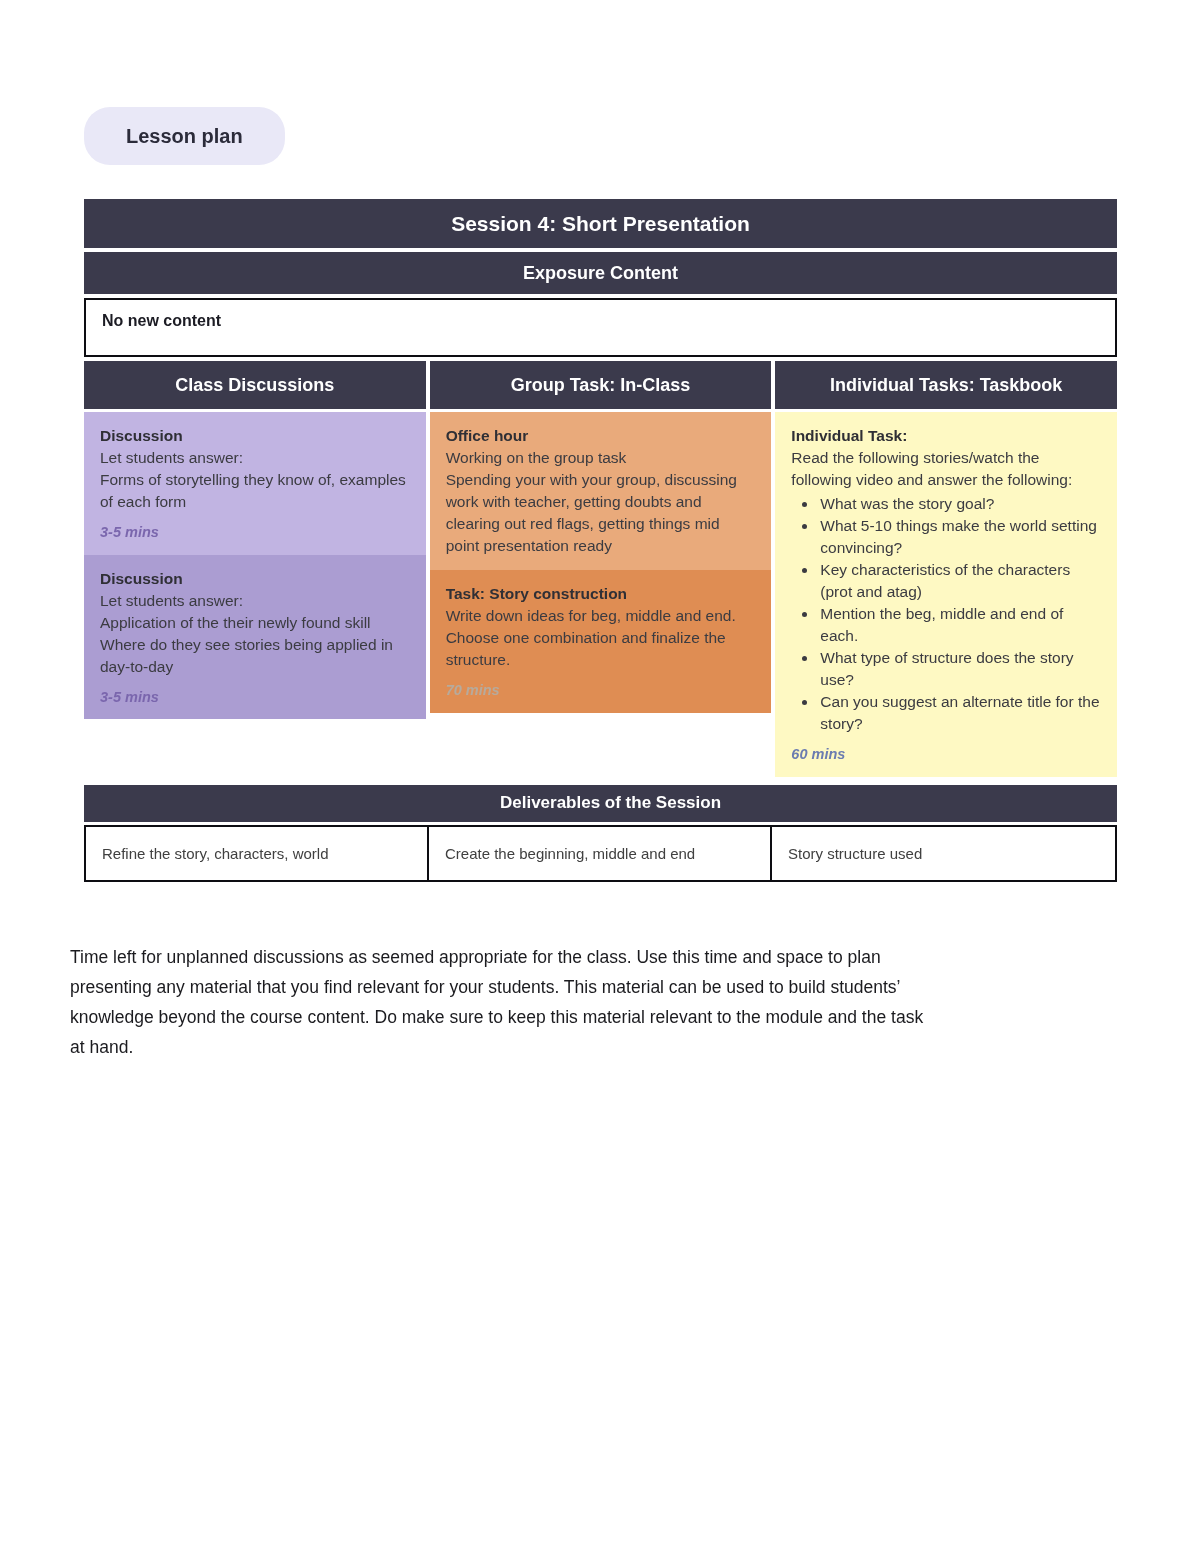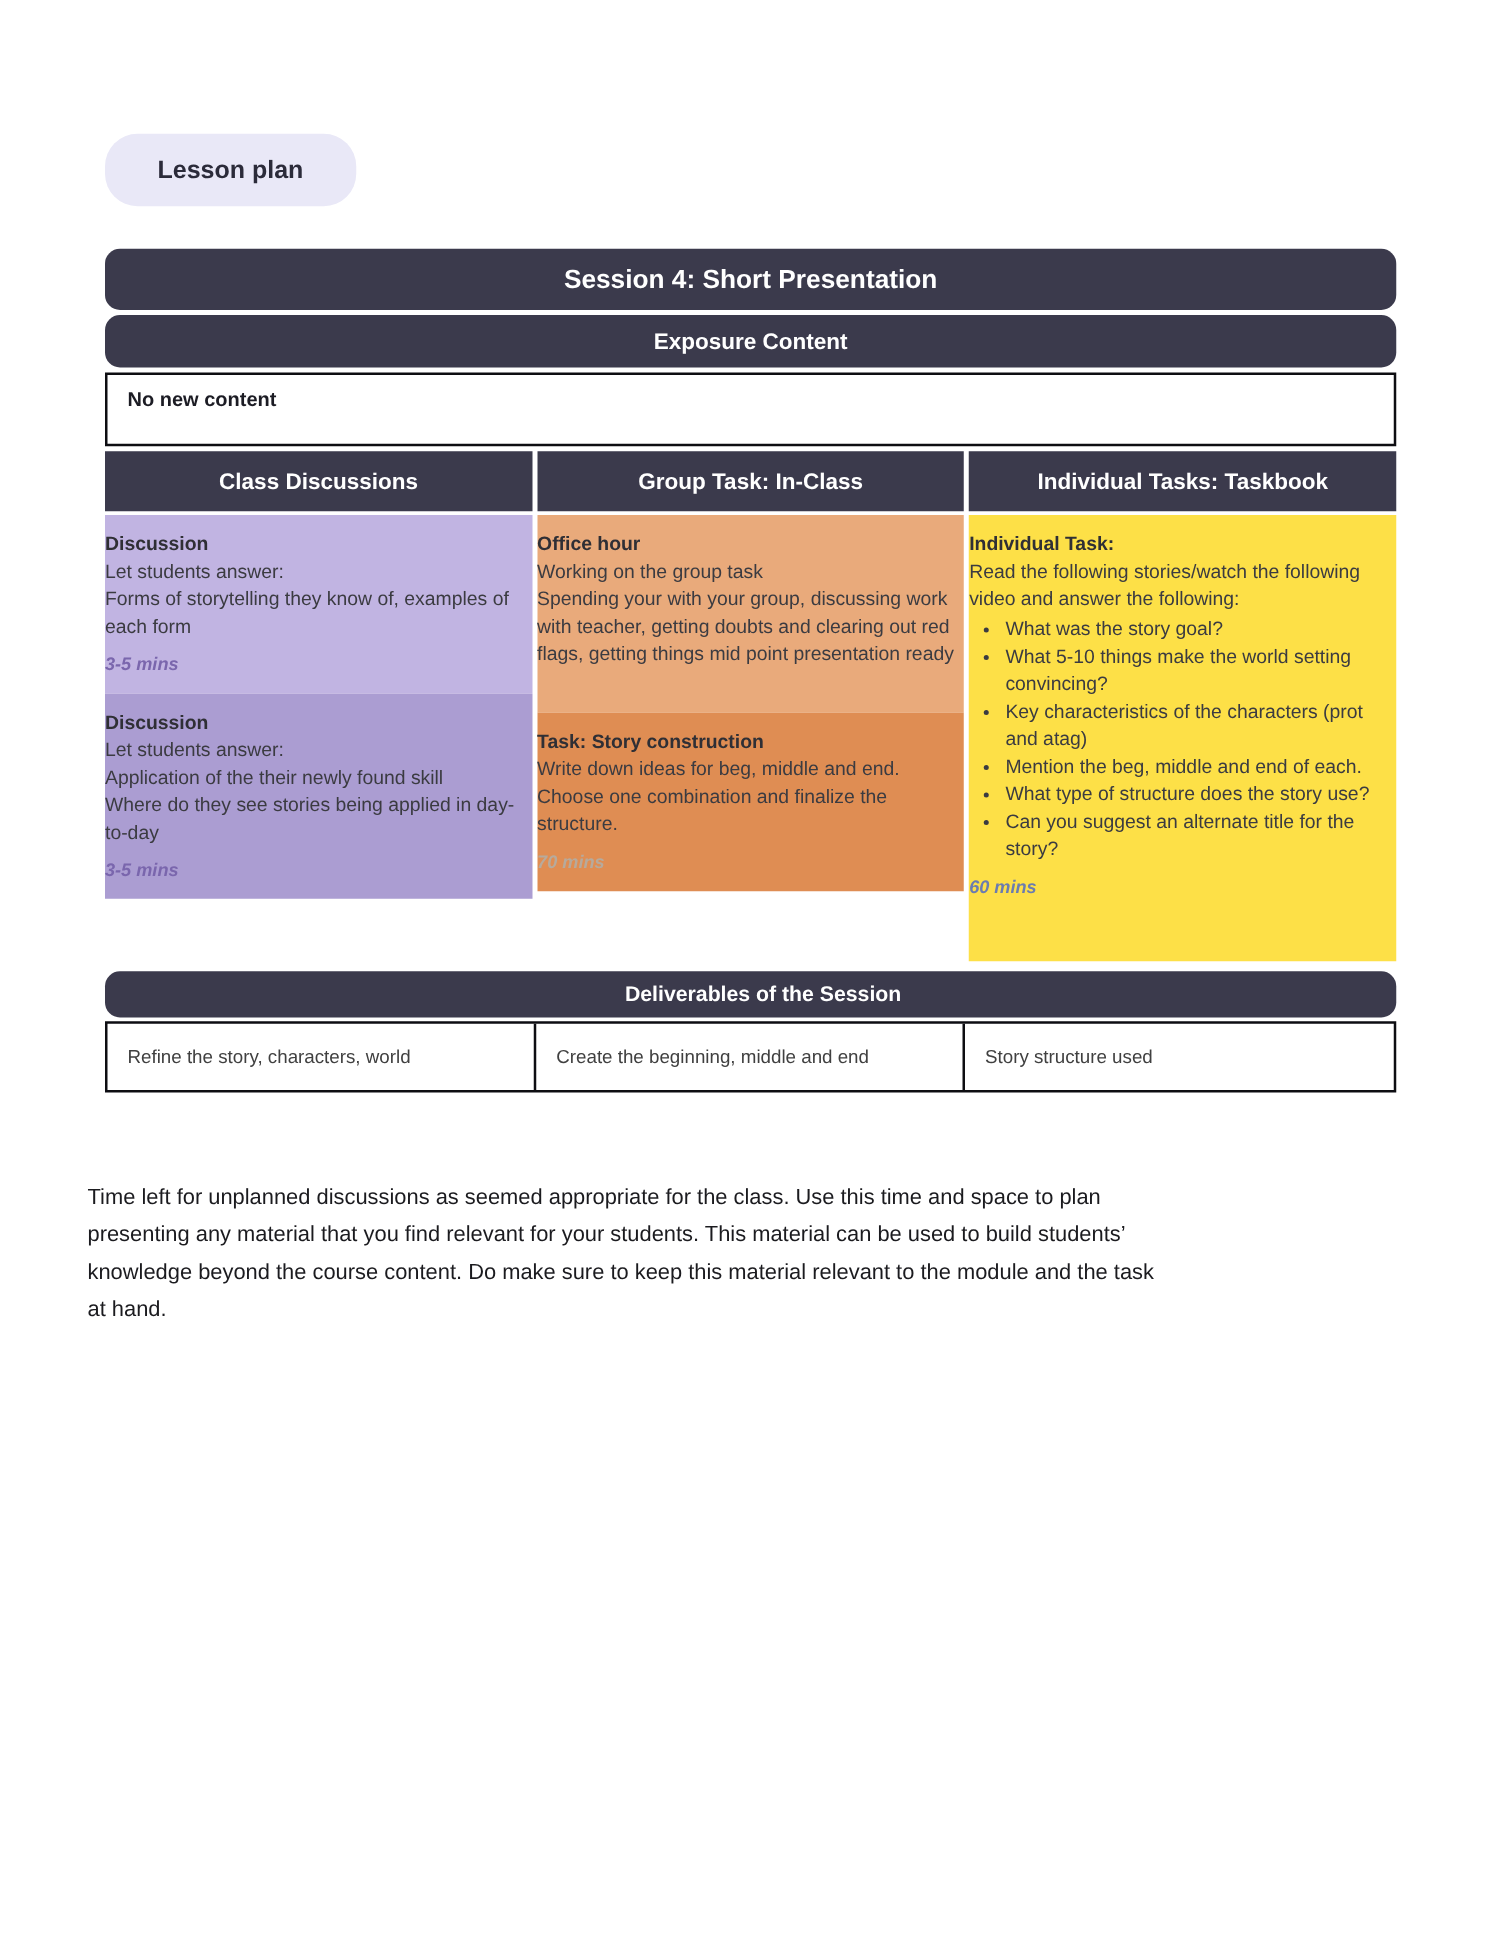--- a/index.html
+++ b/index.html
@@ -10,49 +10,49 @@
     position:absolute; left:84px; top:107px; height:58px;
     background:#e9e8f7; border-radius:26px;
     display:flex; align-items:center; padding:0 42px;
     font-size:20px; font-weight:bold; color:#2b2b3a;
   }
 
   .table { position:absolute; left:84px; top:199px; width:1033px; }
 
   .bar {
     background:#3b3a4c; color:#ffffff; font-weight:bold; text-align:center;
-    display:flex; align-items:center; justify-content:center;border-radius:12px;
+    display:flex; align-items:center; justify-content:center;
   }
   .bar-session { height:49px; font-size:21px; margin-bottom:4px; }
   .bar-exposure { height:42px; font-size:18px; margin-bottom:4px; }
 
   .note-box {
     border:2px solid #0d0d12; background:#ffffff; height:59px;
     padding:12px 16px; font-weight:bold; font-size:16px; color:#1c1c24;
     margin-bottom:4px;
   }
 
   .cols { display:grid; grid-template-columns:1fr 1fr 1fr; column-gap:4px; align-items:start; }
   .col-header {
     background:#3b3a4c; height:48px; margin-bottom:3px;
     display:flex; align-items:center; justify-content:center;
     color:#ffffff; font-weight:bold; font-size:18px;
   }
 
-  .cell { padding:13px 0 12px; font-size:15.5px; line-height:1.42; color:#3b3b41; }
+  .cell { padding:13px 16px 12px; font-size:15.5px; line-height:1.42; color:#3b3b41; }
   .cell .title { font-weight:bold; color:#2f2f35; }
   .cell .line { }
   .duration { font-style:italic; font-weight:bold; margin-top:9px; font-size:14.5px; }
 
   .purple-1 { background:#c1b4e2; min-height:133px; }
   .purple-2 { background:#ab9dd2; min-height:159px; }
   .orange-1 { background:#e9aa7b; min-height:158px; }
   .orange-2 { background:#df8d53; min-height:140px; }
   .orange-3 { background:#e9aa7b; min-height:92px; }
-  .blue-1   { background:#fde047; min-height:357px; }
+  .blue-1   { background:#fef9c3; min-height:357px; }
 
   .dur-purple { color:#7a66ad; }
   .dur-gray   { color:#b7aa9c; }
   .dur-brown  { color:#a45c28; }
   .dur-blue   { color:#6b7cb0; }
 
   .bullets { margin:2px 0 0 0; padding-left:27px; }
   .bullets li { padding-left:2px; }
 
   .bar-deliverables { height:37px; font-size:17px; margin-top:8px; margin-bottom:3px;padding-left:20px; }

